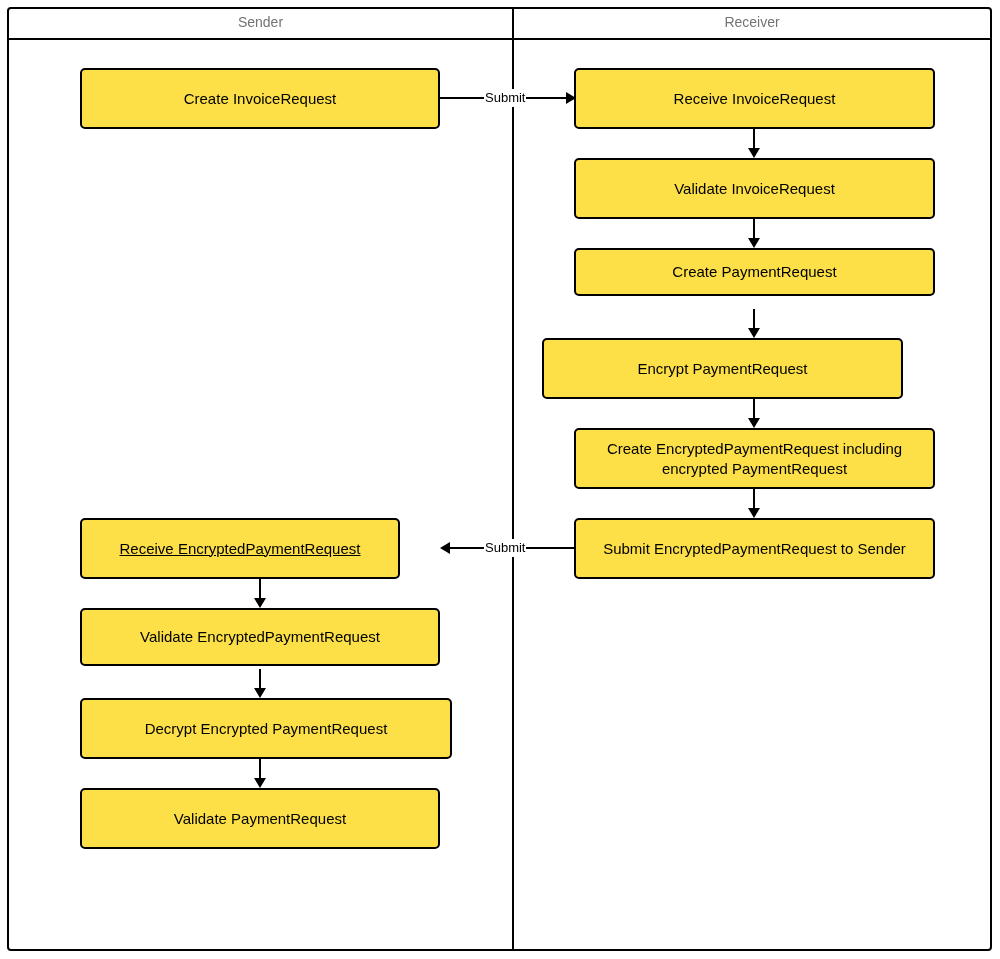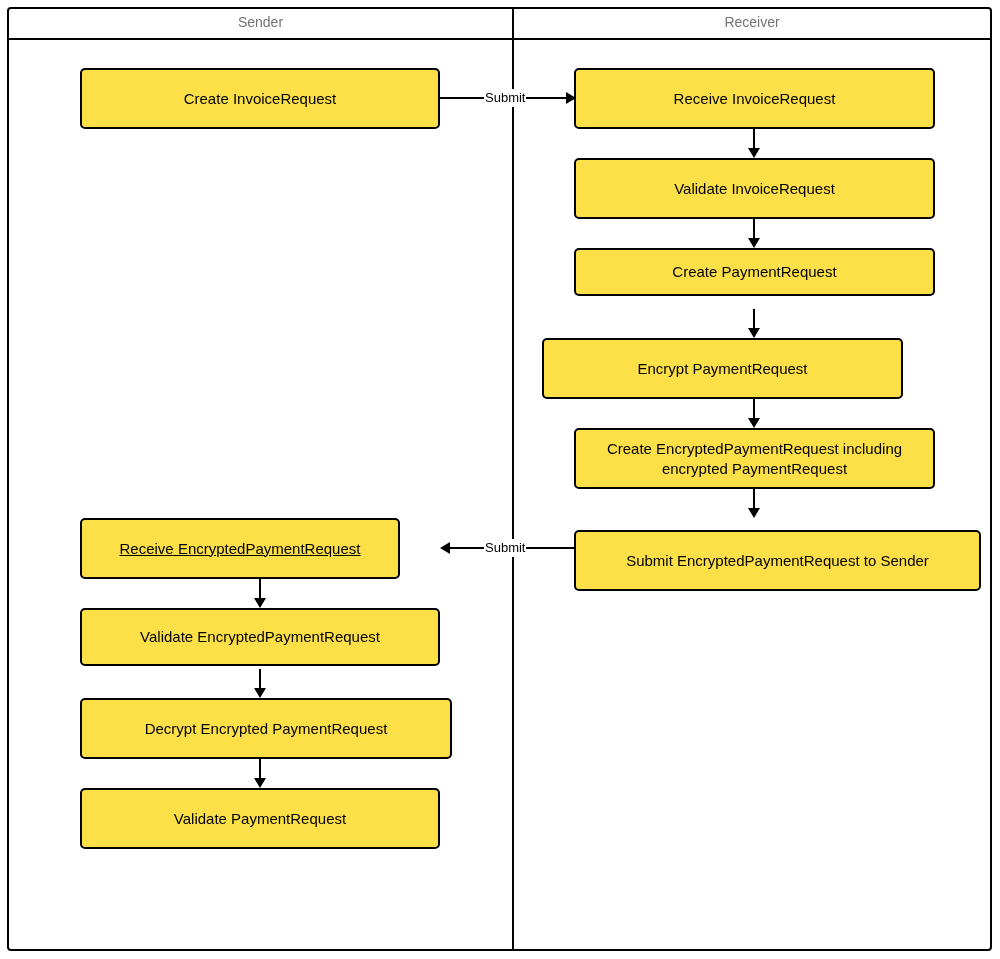--- a/index.html
+++ b/index.html
@@ -158,21 +158,21 @@
   <div class="node" style="left:574px; top:68px; width:361px; height:61px;">Receive InvoiceRequest</div>
 
   <div class="node" style="left:574px; top:158px; width:361px; height:61px;">Validate InvoiceRequest</div>
 
   <div class="node" style="left:574px; top:248px; width:361px; height:48px;">Create PaymentRequest</div>
 
   <div class="node" style="left:542px; top:338px; width:361px; height:61px;">Encrypt PaymentRequest</div>
 
   <div class="node" style="left:574px; top:428px; width:361px; height:61px;">Create EncryptedPaymentRequest including encrypted PaymentRequest</div>
 
-  <div class="node" style="left:574px; top:518px; width:407px; height:61px;margin-top:12px;">Submit EncryptedPaymentRequest to Sender</div>
+  <div class="node" style="left:574px; top:518px; width:361px; height:61px;">Submit EncryptedPaymentRequest to Sender</div>
 
   <div class="conn">
     <div class="conn-line-h" style="left:440px; top:97px; width:128px;"></div>
     <div class="arrowhead-right" style="left:566px; top:92px;"></div>
   </div>
   <div class="conn-label" style="left:484px; top:89px;">Submit</div>
 
   <div class="conn">
     <div class="conn-line-v" style="left:753px; top:129px; height:21px;"></div>
     <div class="arrowhead-down" style="left:748px; top:148px;"></div>

